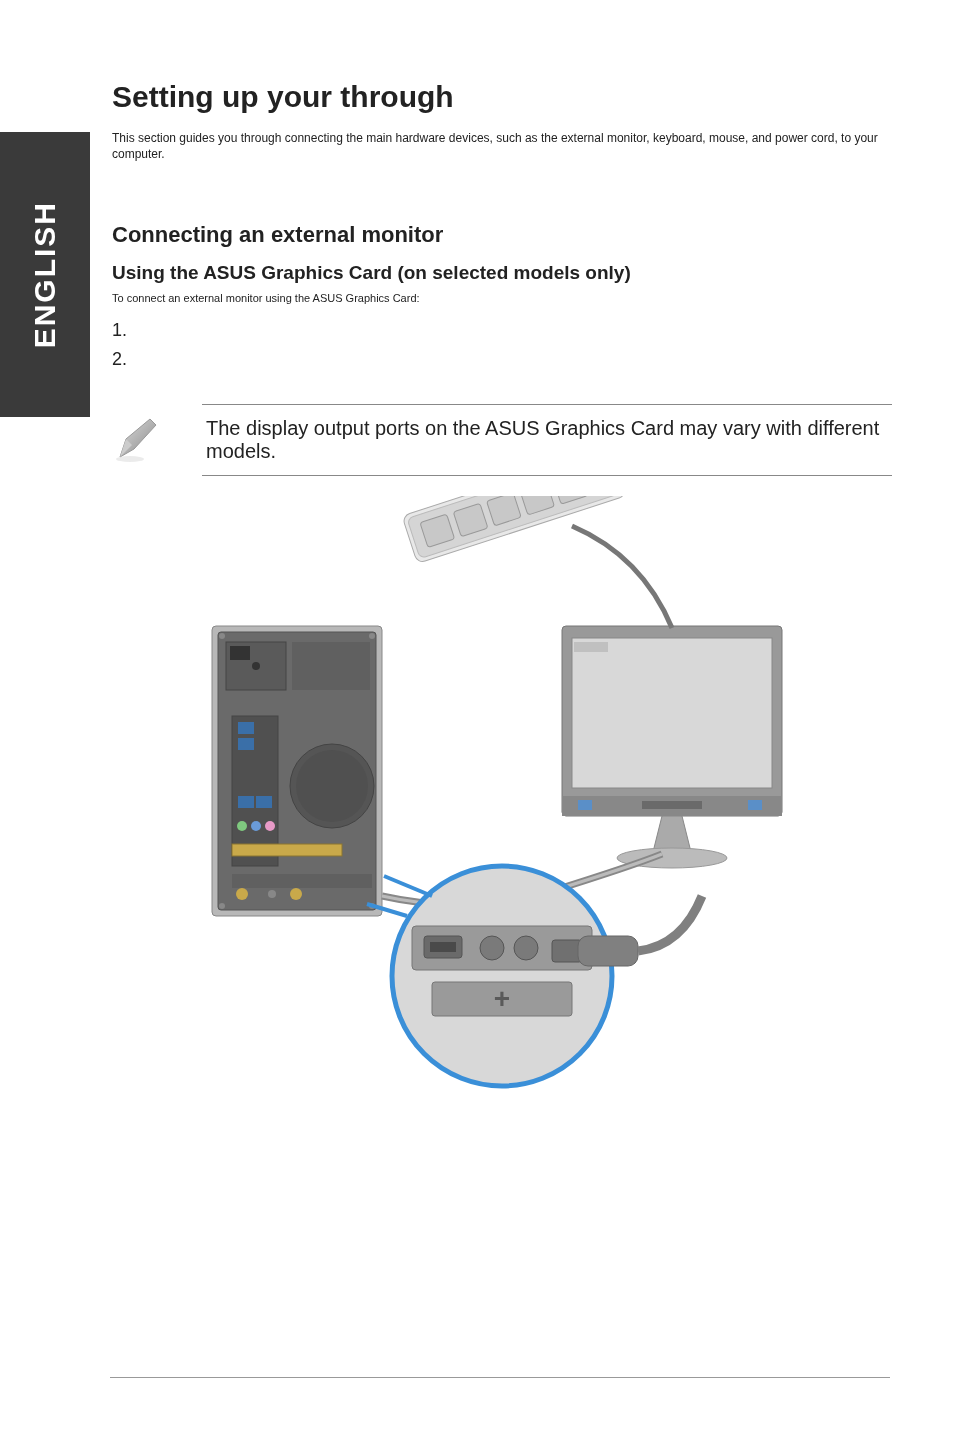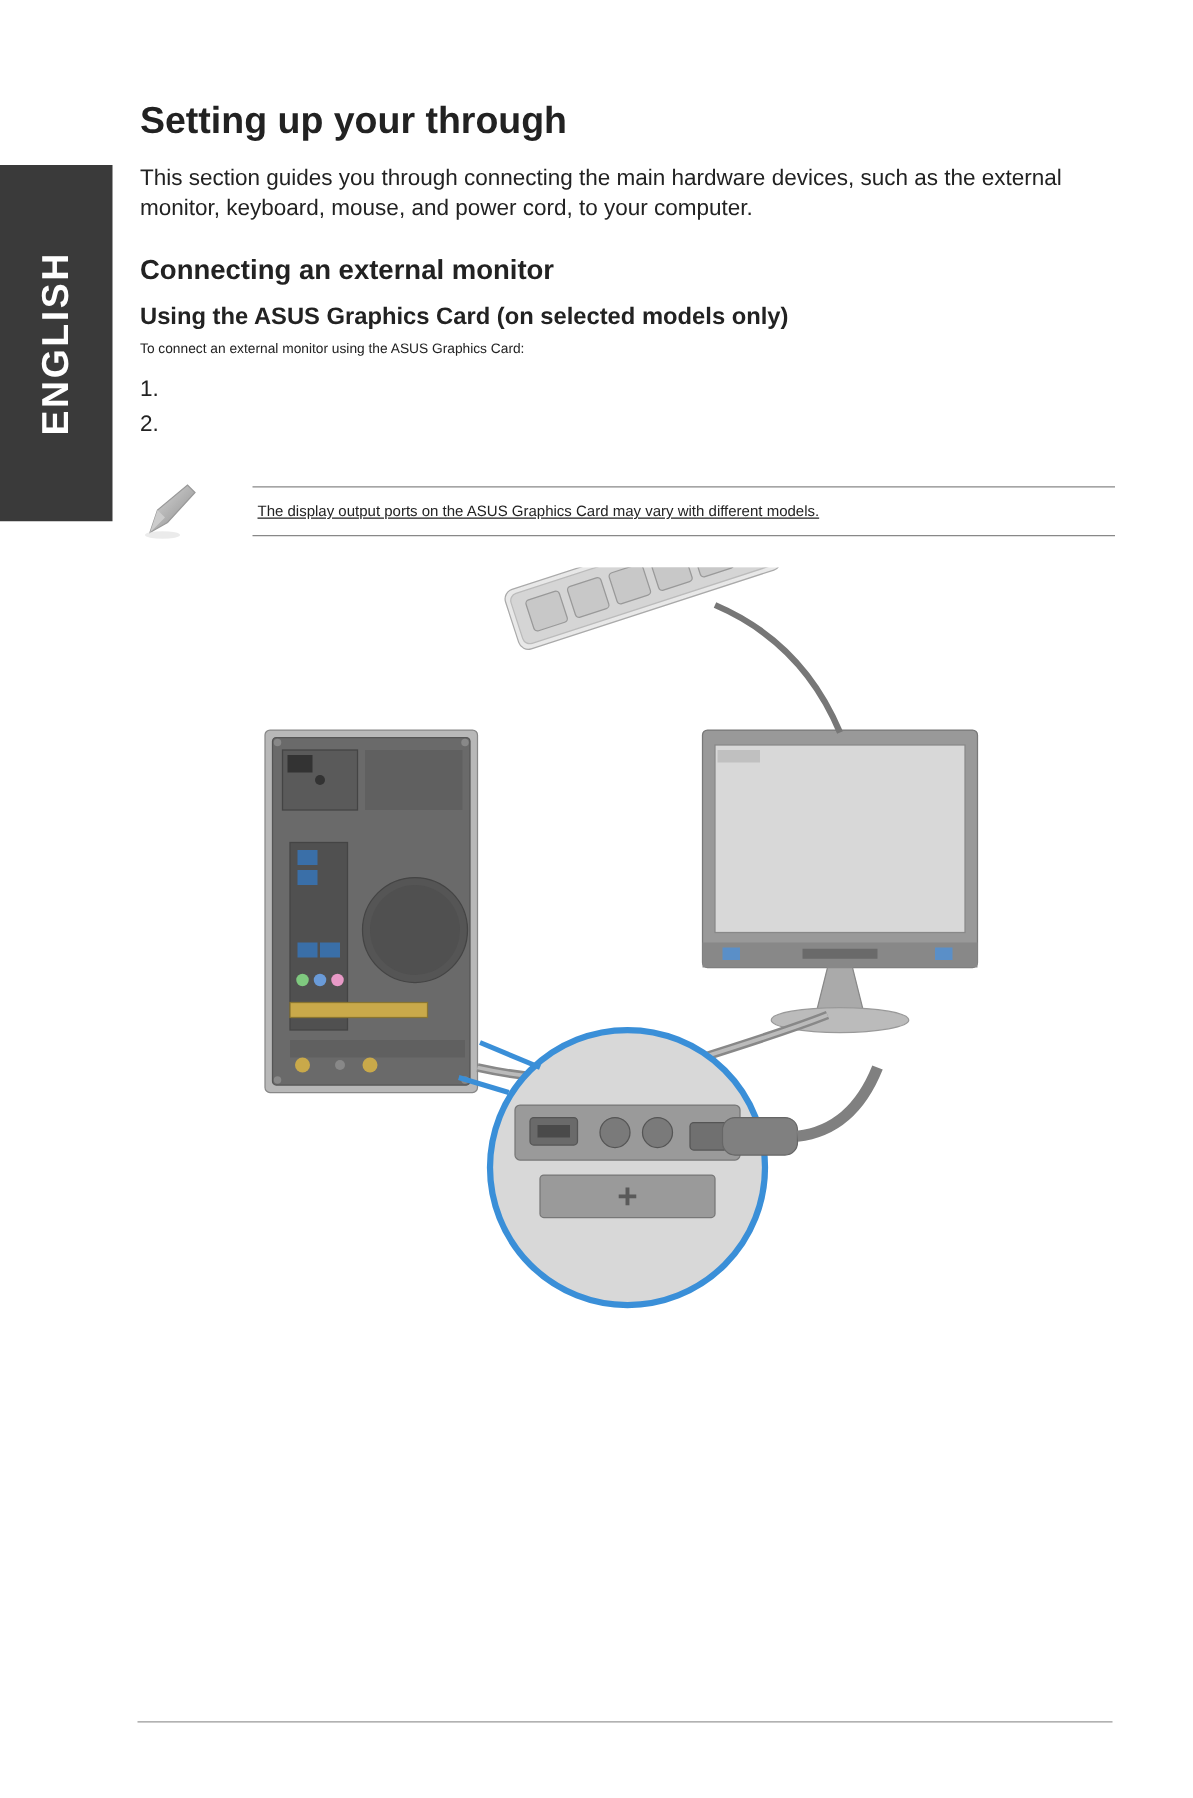--- a/index.html
+++ b/index.html
@@ -36,23 +36,23 @@
     left: 112px;
     top: 80px;
     width: 780px;
   }
   h1 {
     font-size: 30px;
     font-weight: bold;
     margin-bottom: 16px;
   }
   .intro {
-    font-size: 18px;
+    font-size: 12px;
     line-height: 1.35;
-    margin-bottom: 24px;
+    margin-bottom: 60px;
   }
   h2 {
     font-size: 22px;
     font-weight: bold;
     margin-bottom: 14px;
   }
   h3 {
     font-size: 19px;
     font-weight: bold;
     margin-bottom: 8px;
@@ -93,23 +93,22 @@
   }
   .note-lines {
     flex: 1;
   }
   .note-lines .hr {
     height: 1px;
     background: #888;
     width: 100%;
   }
   .note-text {
-    font-size: 12px;
+    font-size: 20px;
     padding: 12px 0 12px 4px;
-    text-decoration: underline;
   }
   .diagram {
     margin-top: 10px;
     display: flex;
     justify-content: center;
   }
   .diagram svg {
     width: 600px;
     height: 600px;
   }

